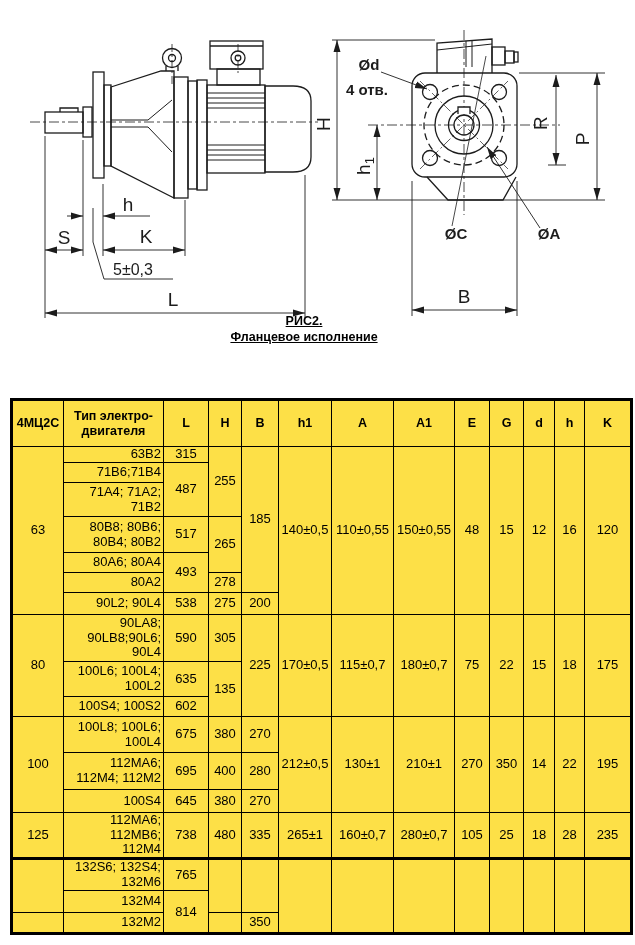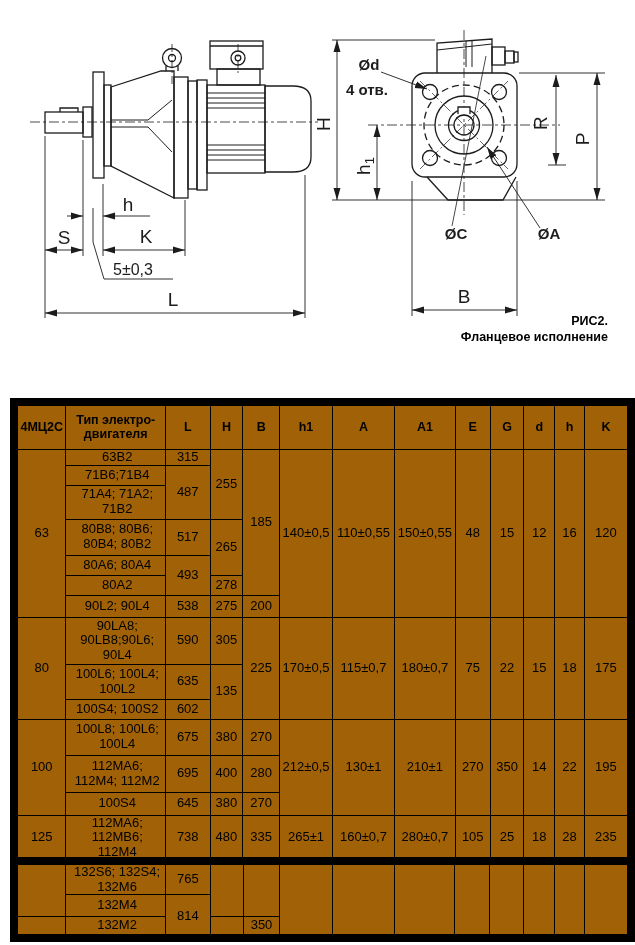--- a/index.html
+++ b/index.html
@@ -1,25 +1,25 @@
 <!DOCTYPE html>
 <html><head>
 <meta charset="utf-8">
 <style>
   html,body{margin:0;padding:0;background:#fff;}
   body{width:635px;height:945px;position:relative;font-family:"Liberation Sans",sans-serif;color:#000;overflow:hidden;}
   svg text{font-family:"Liberation Sans",sans-serif;fill:#1c1c1c;}
   .fig{position:absolute;top:0;left:0;}
-  .caption{position:absolute;top:314px;left:0;width:608px;text-align:right;font-weight:bold;font-size:12.5px;line-height:1.25;}
-  table{border-collapse:collapse;table-layout:fixed;position:absolute;left:10px;background:#a16207;border:8px solid #000000;}
+  .caption{position:absolute;top:314px;left:0;width:608px;text-align:center;font-weight:bold;font-size:12.5px;line-height:1.25;text-decoration:underline;}
+  table{border-collapse:collapse;table-layout:fixed;position:absolute;left:10px;background:#fde047;border:3px solid #000000;}
   #main-table{top:398px;}
   #extra-table{top:857px;}
   th,td{border:1px solid #000;padding:0 2px;font-size:13px;text-align:center;vertical-align:middle;overflow:hidden;line-height:1.12;}
   th{font-size:12.5px;font-weight:bold;line-height:1.15;}
-  td.type{text-align:center;padding-left:5px;}
+  td.type{text-align:right;padding-left:5px;}
   td.vtop{vertical-align:top;padding-top:14px;}
 </style>
 </head>
 <body>
 
 <svg class="fig" width="635" height="395" viewBox="0 0 635 395">
   <defs>
     <marker id="arr" markerWidth="13" markerHeight="9" refX="12" refY="4.5" orient="auto-start-reverse" markerUnits="userSpaceOnUse">
       <path d="M0,1 L12,4.5 L0,8 Z" fill="#1c1c1c"></path>
     </marker>

